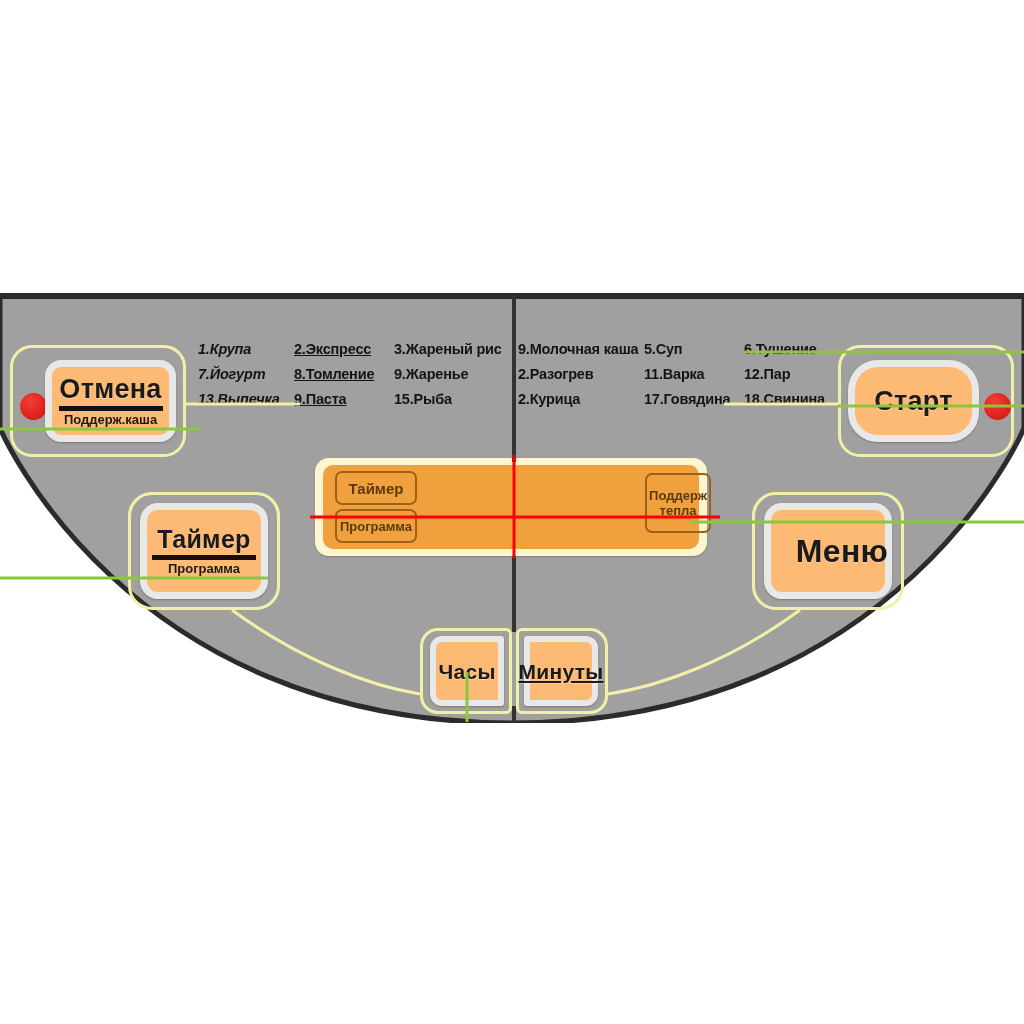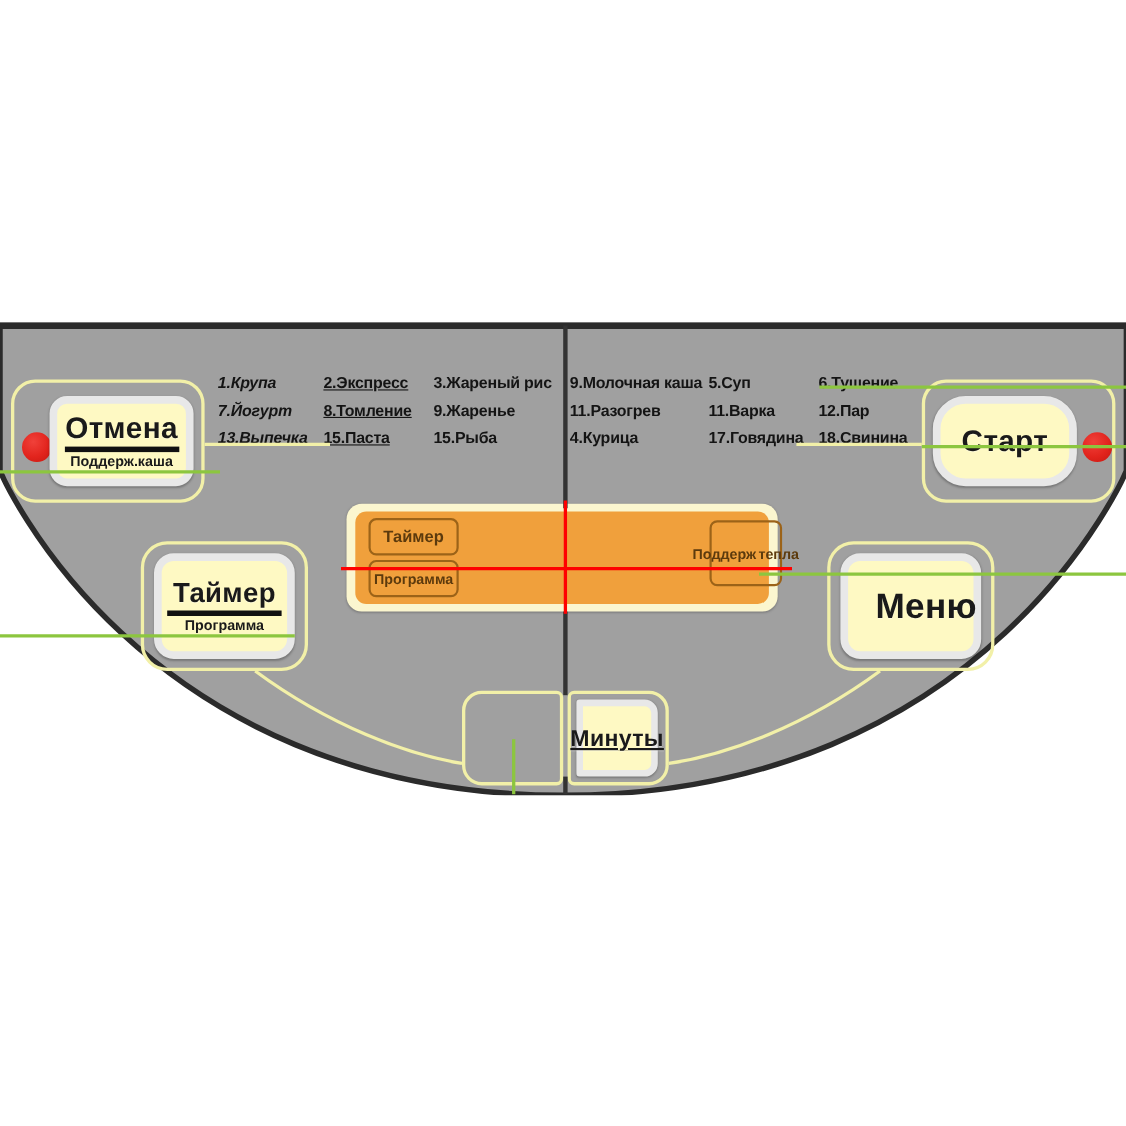--- a/index.html
+++ b/index.html
@@ -41,21 +41,21 @@
   
   .glow {
     position: absolute;
     background: transparent;
     border: 3px solid #f2f0a8;
     box-sizing: border-box;
   }
 
   .btn {
     position: absolute;
-    background: #fef9c3;
+    background: #fdba74;
     border: 7px solid #e8e8e8;
     box-sizing: border-box;
     display: flex;
     flex-direction: column;
     align-items: center;
     justify-content: center;
     color: #1a1a1a;
     text-align: center;
     box-shadow: 0 1px 2px rgba(0,0,0,.25);
   }
@@ -163,21 +163,21 @@
     display: flex;
     align-items: center;
     justify-content: center;
     line-height: 1;
     text-align: center;
   }
   #tag-timer   { left: 12px; top: 6px;  width: 78px; height: 30px; font-size: 15px; }
   #tag-program { left: 12px; top: 44px; width: 78px; height: 30px; font-size: 13px; }
   #tag-keepwarm {
     left: 322px; top: 8px; width: 62px; height: 56px;
-    font-size: 13px; flex-direction: row; gap: 2px; align-items: center;
+    font-size: 13px; flex-direction: column; gap: 2px; align-items: center;
   }
   #lcd-digits {
     position: absolute;
     left: 96px; top: 2px;
     width: 236px; height: 80px;
     color: #6b6254;
     font-family: "DejaVu Sans Mono", monospace;
     font-size: 74px;
     font-weight: bold;
     letter-spacing: 2px;
@@ -230,48 +230,51 @@
       <span class="sub-rule"></span>
       <span class="sub-label">Программа</span>
     </div>
 
     <div class="glow" id="glow-menu"></div>
     <div class="btn" id="btn-menu">
       <span class="btn-label">Меню</span>
     </div>
 
     <div class="glow" id="glow-hours"></div>
+    <div class="btn" id="btn-hours">
+      <span class="btn-label">Часы</span>
+    </div>
 
     <div class="glow" id="glow-minutes"></div>
     <div class="btn" id="btn-minutes">
       <span class="btn-label">Минуты</span>
     </div>
 
     <div id="program-list">
       <div class="prog-row">
         <span class="prog-cell c0">1.Крупа</span>
         <span class="prog-cell c1">2.Экспресс</span>
         <span class="prog-cell c2">3.Жареный рис</span>
         <span class="prog-cell c3">9.Молочная каша</span>
         <span class="prog-cell c4">5.Суп</span>
         <span class="prog-cell c5">6.Тушение</span>
       </div>
       <div class="prog-row">
         <span class="prog-cell c0">7.Йогурт</span>
         <span class="prog-cell c1">8.Томление</span>
         <span class="prog-cell c2">9.Жаренье</span>
-        <span class="prog-cell c3">11.Разогрев</span>
+        <span class="prog-cell c3">2.Разогрев</span>
         <span class="prog-cell c4">11.Варка</span>
         <span class="prog-cell c5">12.Пар</span>
       </div>
       <div class="prog-row">
         <span class="prog-cell c0">13.Выпечка</span>
-        <span class="prog-cell c1">15.Паста</span>
+        <span class="prog-cell c1">9.Паста</span>
         <span class="prog-cell c2">15.Рыба</span>
-        <span class="prog-cell c3">4.Курица</span>
+        <span class="prog-cell c3">2.Курица</span>
         <span class="prog-cell c4">17.Говядина</span>
         <span class="prog-cell c5">18.Свинина</span>
       </div>
     </div>
 
     <div id="lcd-bezel"></div>
     <div id="lcd">
       <div class="lcd-tag" id="tag-timer">Таймер</div>
       <div class="lcd-tag" id="tag-program">Программа</div>
       <div class="lcd-tag" id="tag-keepwarm">

